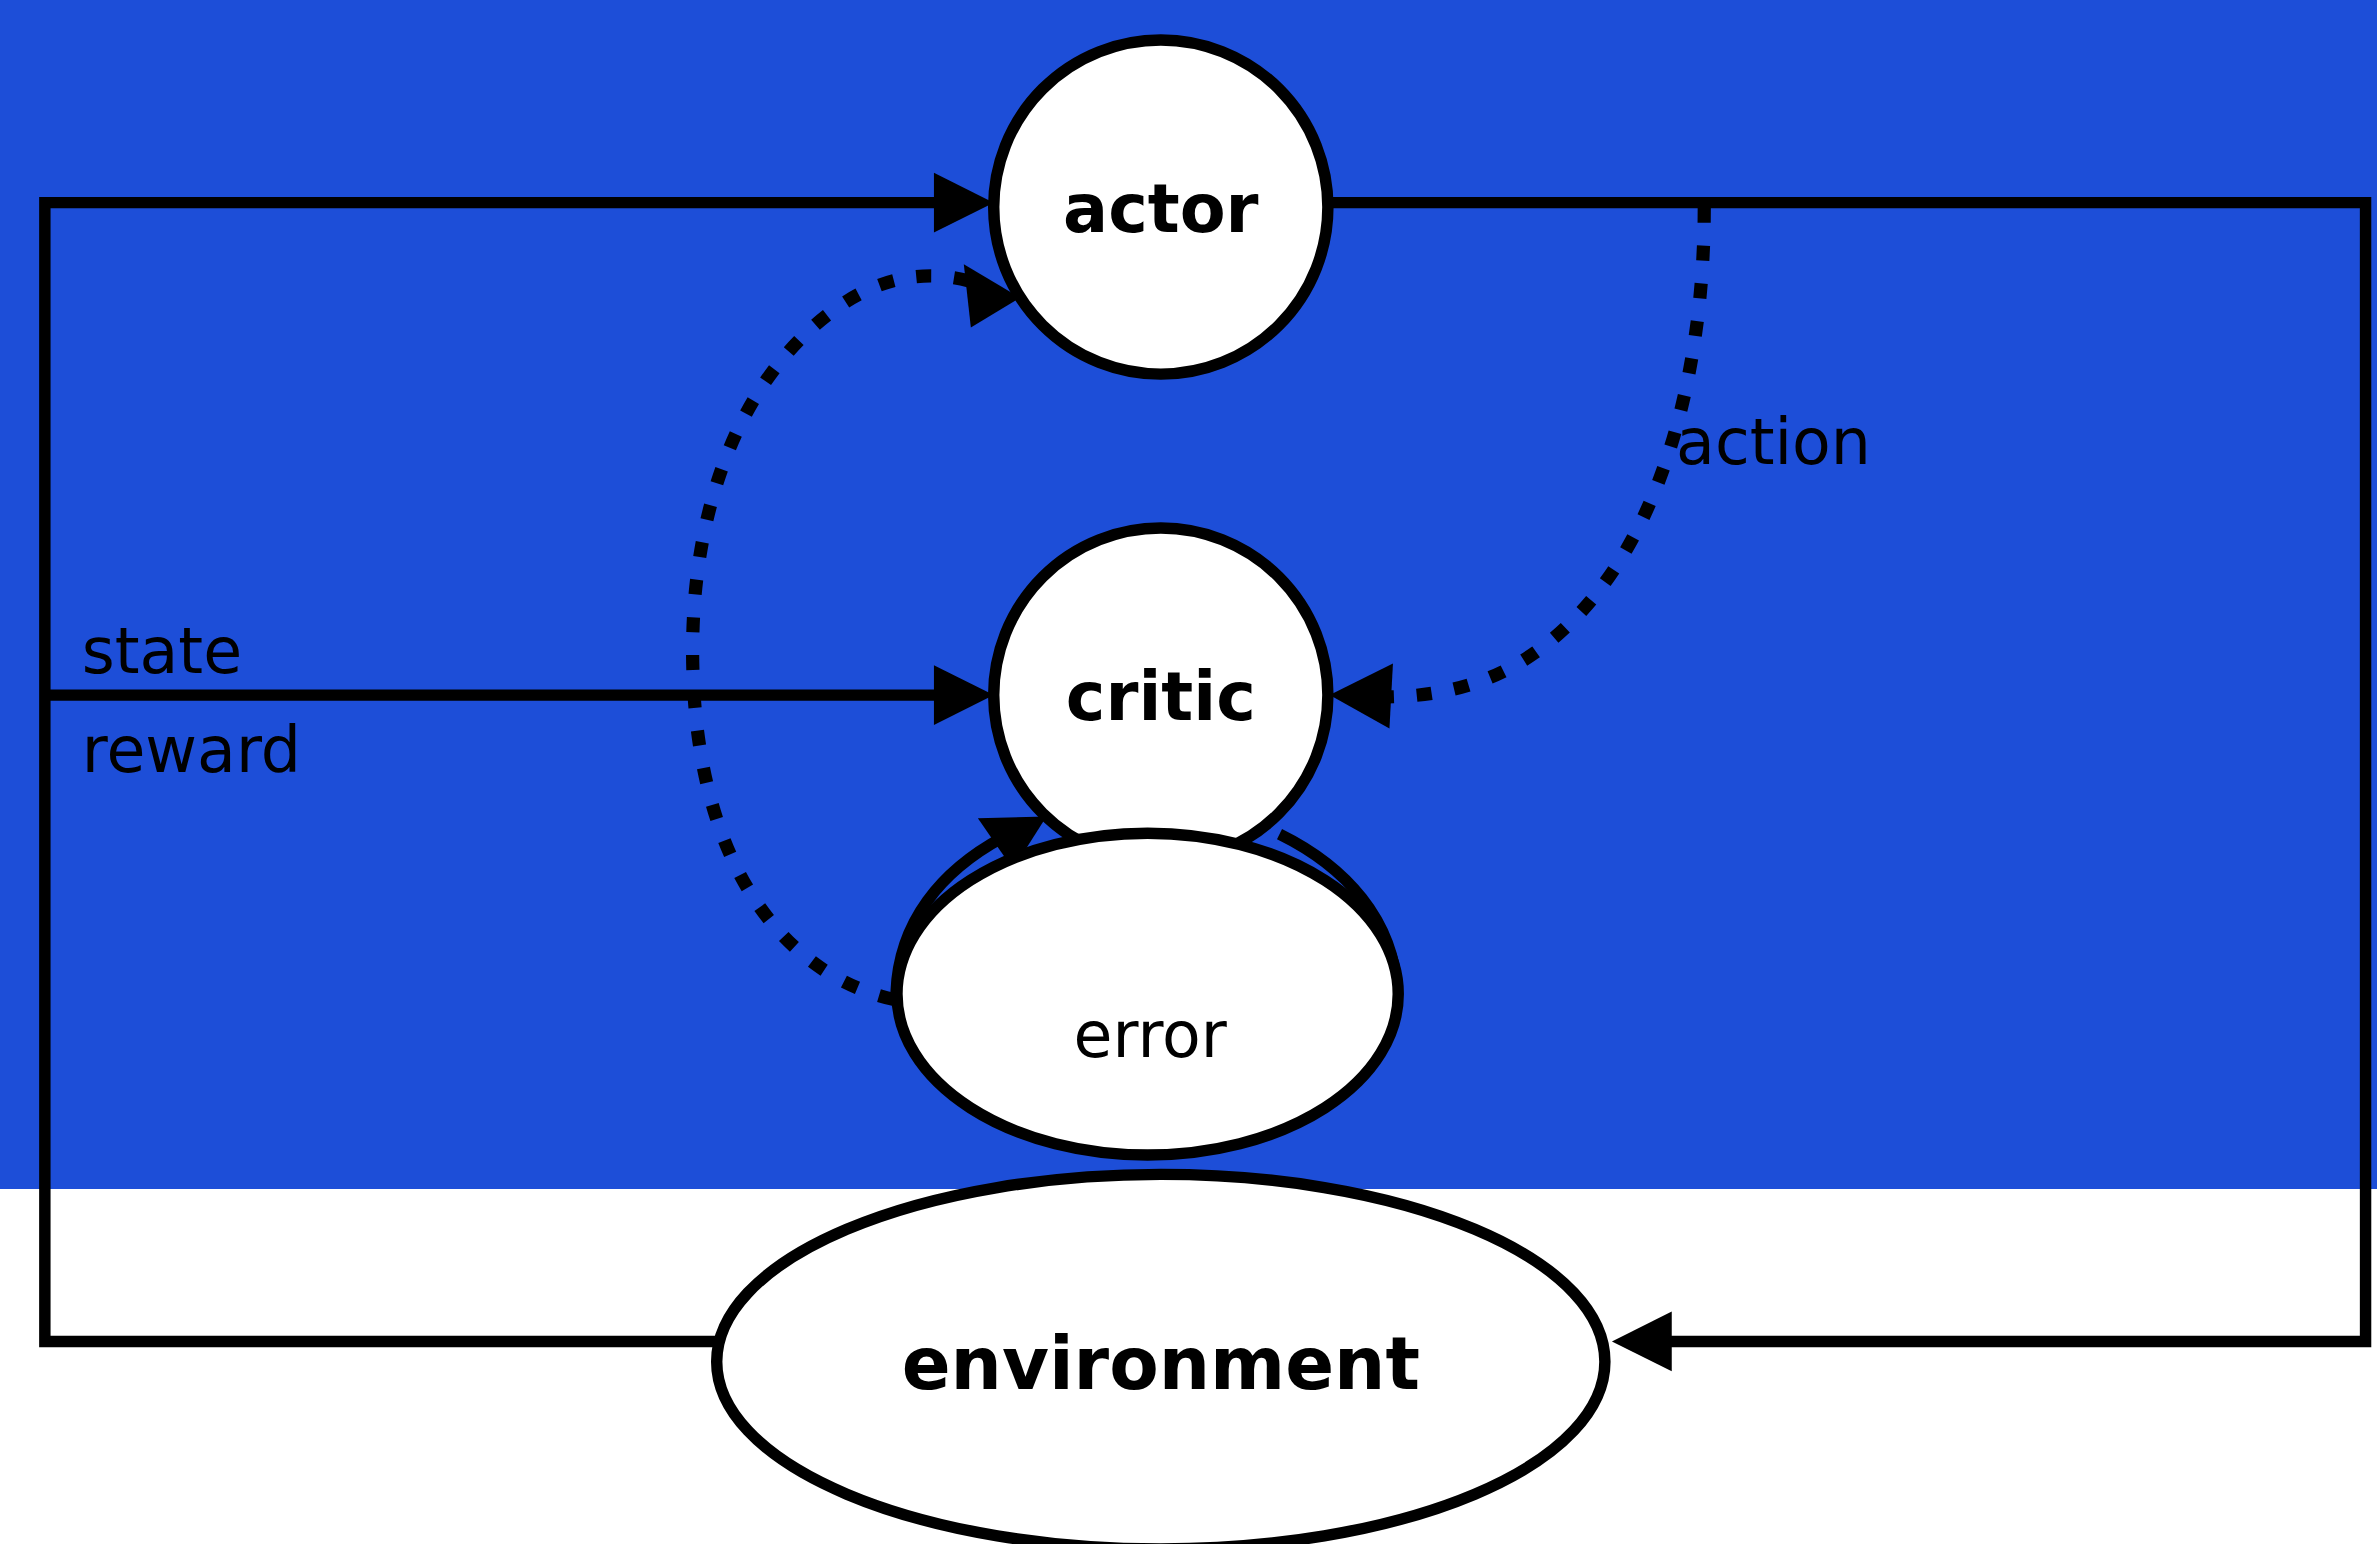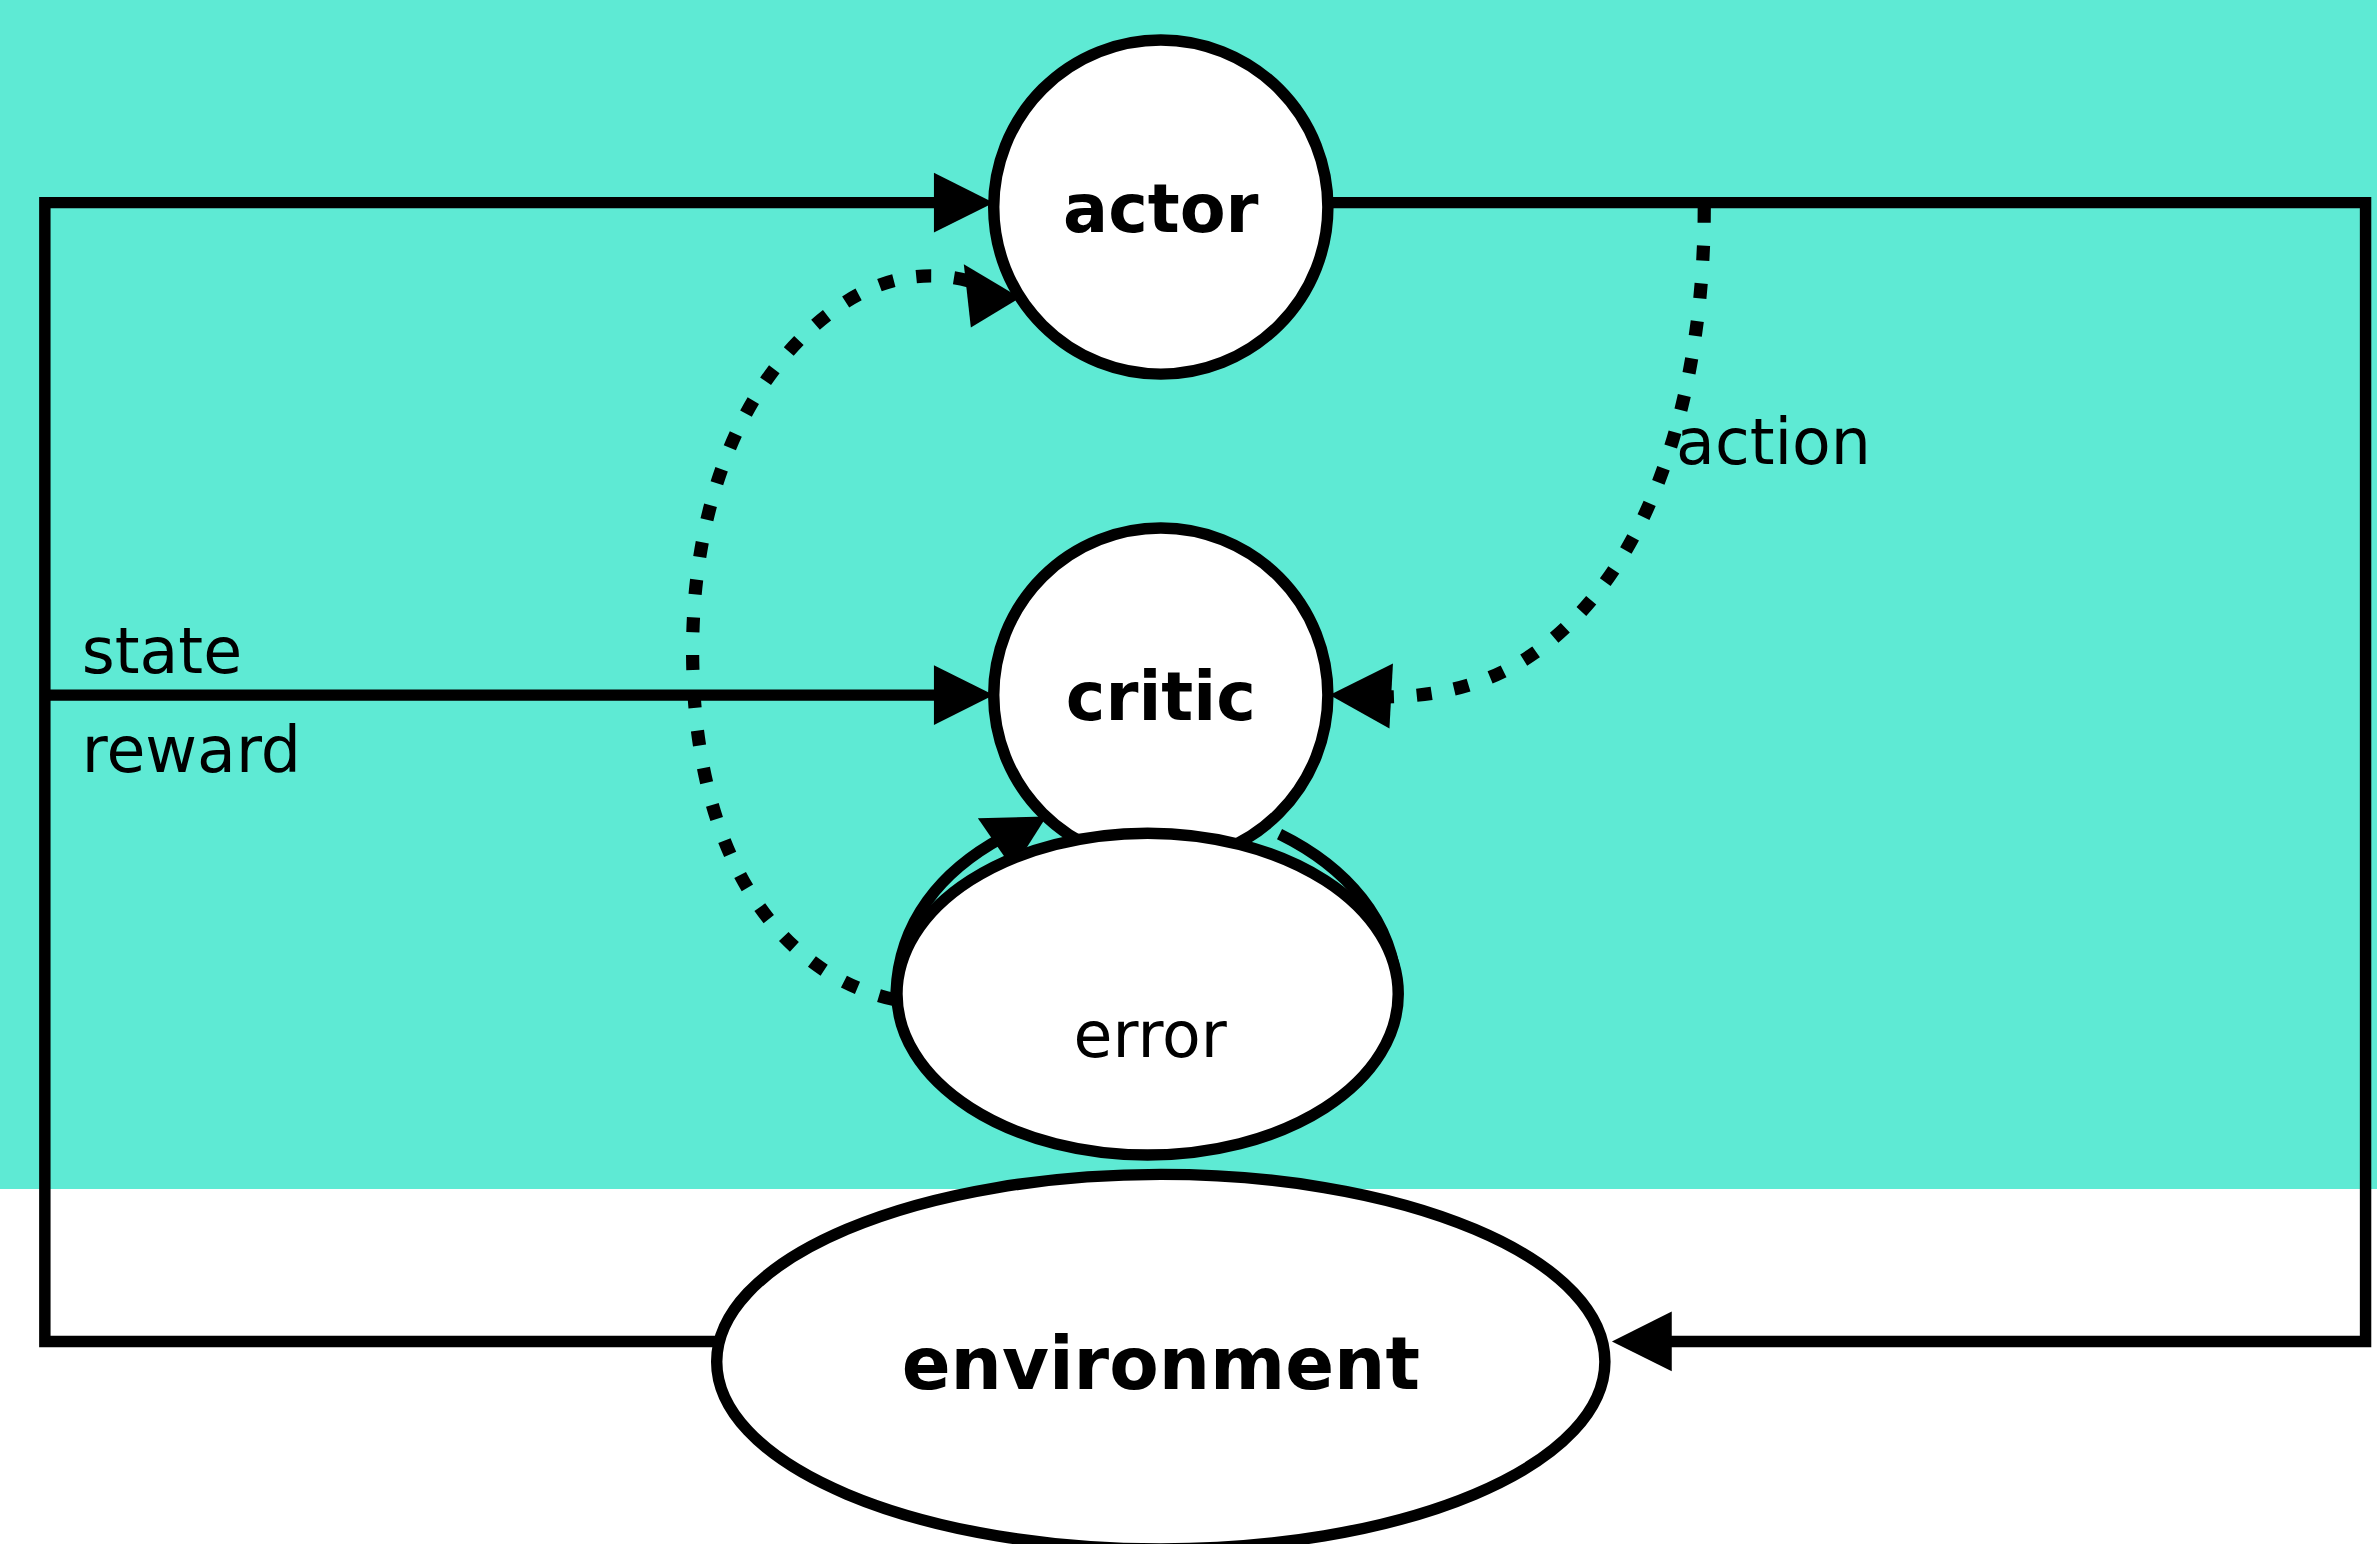--- a/index.html
+++ b/index.html
@@ -10,21 +10,21 @@
   body {
     width: 2377px;
     height: 1545px;
     overflow: hidden;
     font-family: "DejaVu Sans", sans-serif;
   }
   #diagram-root {
     position: relative;
     width: 2377px;
     height: 1189px;
-    background: #5eead4;
+    background: #1d4ed8;
   }
   svg.canvas {
     display: block;
     width: 2377px;
     height: 1545px;
   }
   .node-shape {
     fill: #ffffff;
     stroke: #000000;
     stroke-width: 13;

